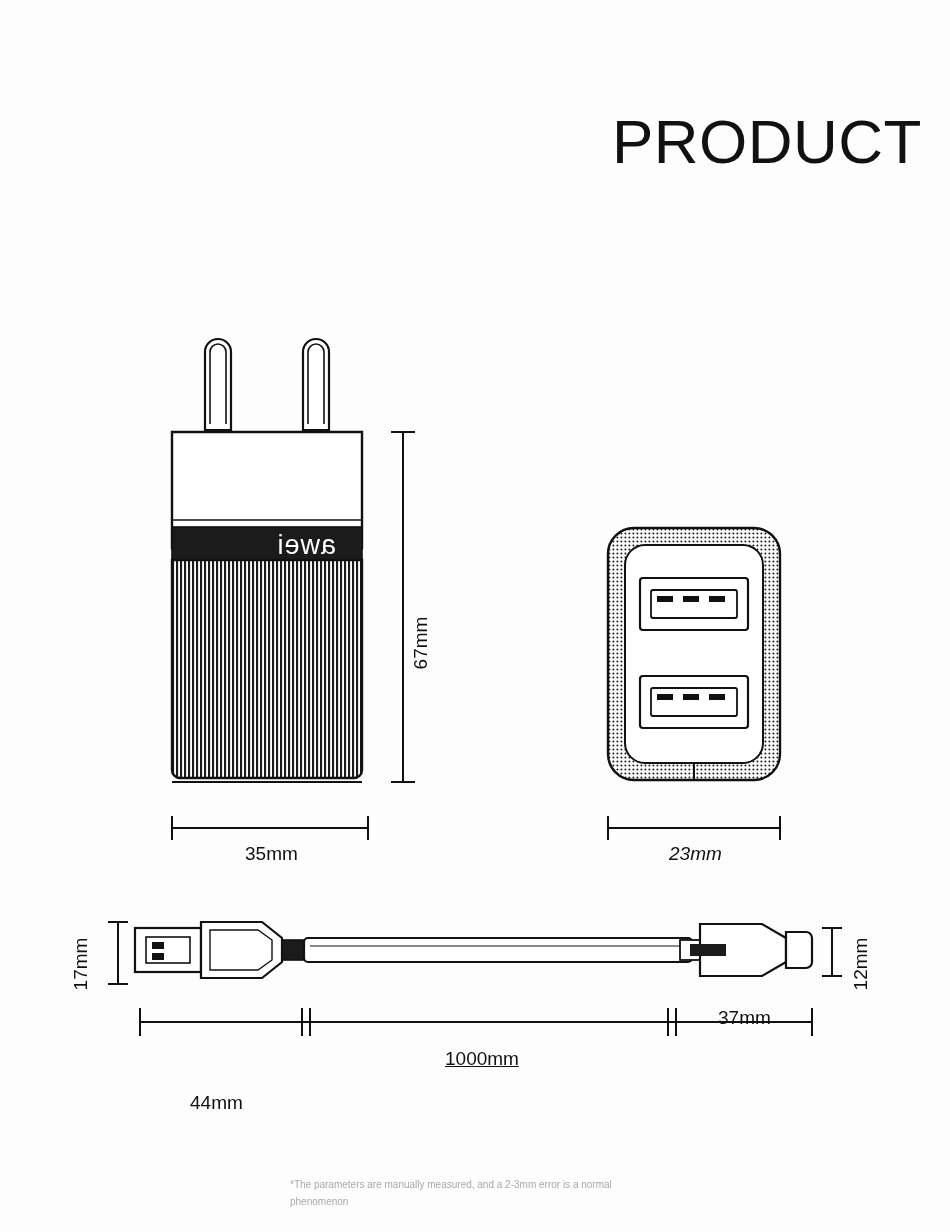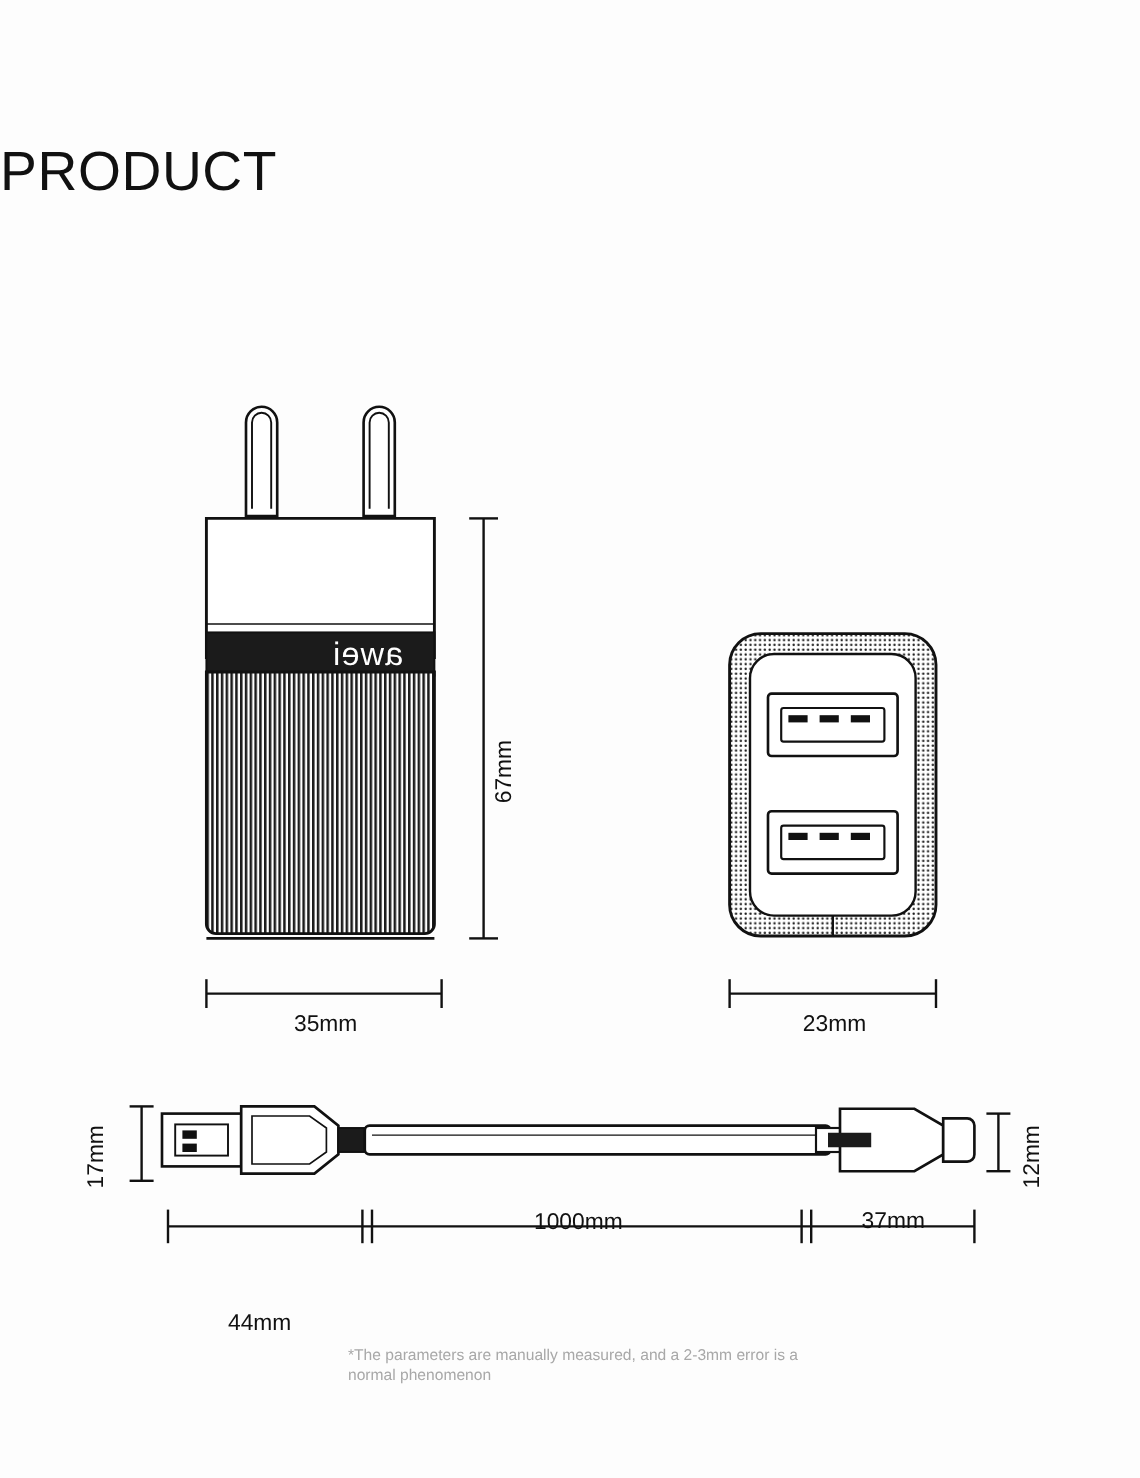--- a/index.html
+++ b/index.html
@@ -18,22 +18,22 @@
     overflow: hidden;
     background: #fdfdfd;
   }
 
   
   .title {
     position: absolute;
     left: 0;
     top: 118px;
     width: 922px;
-    text-align: left;
-    font-size: 46px;
+    text-align: right;
+    font-size: 62px;
     line-height: 48px;
     font-weight: 400;
     letter-spacing: 0.5px;
     color: #111;
   }
   .title .line1 { display: block; }
   .title .line2 { display: block; }
 
   
   .svg-layer {
@@ -50,23 +50,23 @@
     position: absolute;
     font-size: 19px;
     color: #111;
     white-space: nowrap;
   }
 
   
   .footnote {
     position: absolute;
     left: 290px;
-    top: 1120px;
+    top: 1176px;
     width: 380px;
-    font-size: 13px;
+    font-size: 10px;
     line-height: 17px;
     color: #a8a8a8;
   }
 </style>
 </head>
 <body>
 
 <div class="page">
 
   <div class="title">
@@ -195,27 +195,27 @@
   </svg>
 
   <div style="position:absolute; left:216px; top:528px; width:120px; height:34px;
               color:#ffffff; font-size:27px; line-height:34px; letter-spacing:1px;
               transform:scaleX(-1); font-family:'Liberation Sans', sans-serif;">awei</div>
 
   <div class="dim-label" style="left:432px; top:632px; transform:rotate(-90deg) translate(-50%,-50%); transform-origin:left center;">67mm</div>
 
   <div class="dim-label" style="left:245px; top:843px;">35mm</div>
 
-  <div class="dim-label" style="left:669px; top:843px;">23mm</div>
+  <div class="dim-label" style="left:669px; top:843px;font-style:italic;">23mm</div>
 
   <div class="dim-label" style="left:92px; top:953px; transform:rotate(-90deg) translate(-50%,-50%); transform-origin:left center;">17mm</div>
 
   <div class="dim-label" style="left:872px; top:953px; transform:rotate(-90deg) translate(-50%,-50%); transform-origin:left center;">12mm</div>
 
   <div class="dim-label" style="left:190px; top:1092px;">44mm</div>
 
-  <div class="dim-label" style="left:445px; top:1008px;">1000mm</div>
+  <div class="dim-label" style="left:445px; top:1048px;text-decoration:underline;">1000mm</div>
 
   <div class="dim-label" style="left:718px; top:1007px;">37mm</div>
 
   <div class="footnote">*The parameters are manually measured, and a 2-3mm error is a normal phenomenon</div>
 
 </div>
 
 </body></html>

